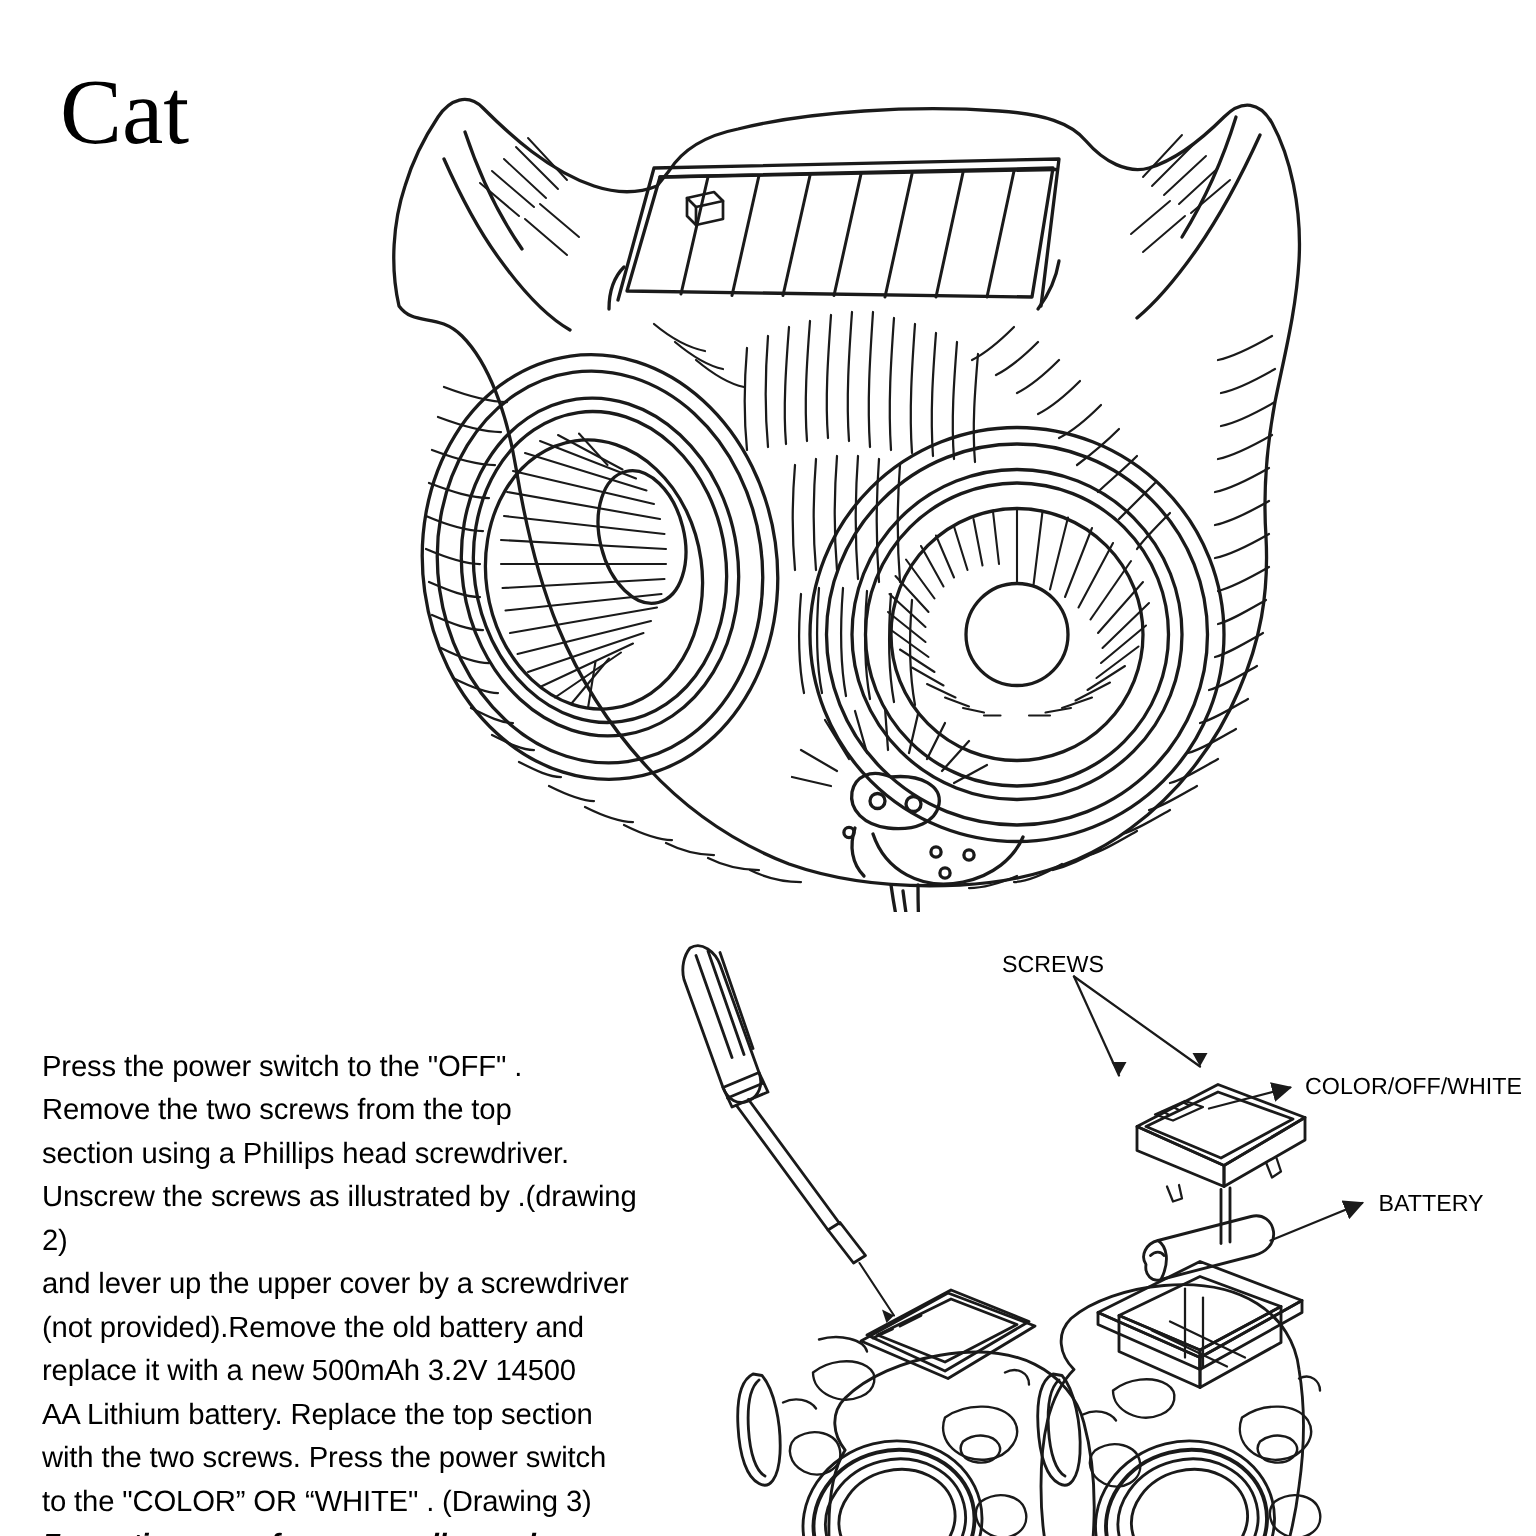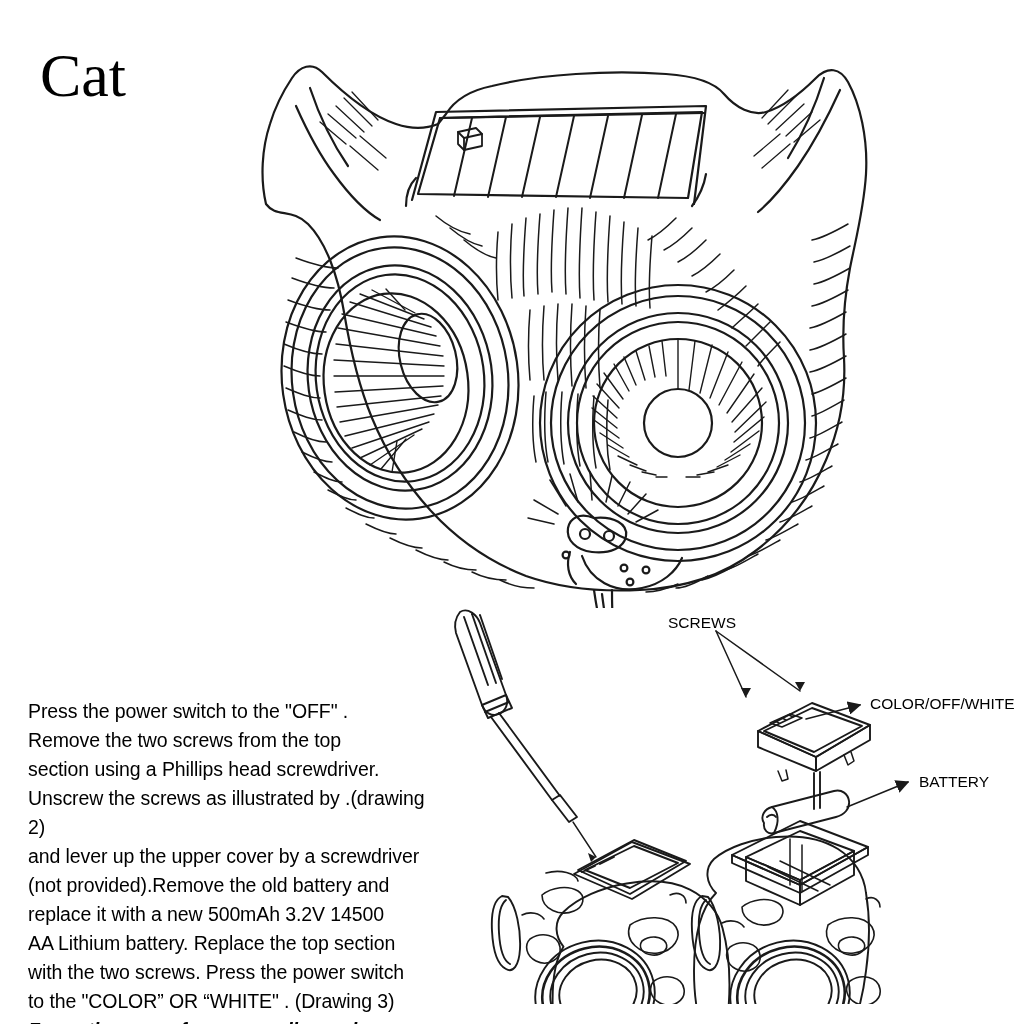--- a/index.html
+++ b/index.html
@@ -30,21 +30,21 @@
     font-size:19.5px;line-height:29px;color:#000;
     letter-spacing:-0.1px;
   }
   .instructions .body{white-space:pre-line;text-align:right;}
   .instructions .emph{
     display:block;font-weight:bold;font-style:italic;white-space:pre-line;
     letter-spacing:-0.2px;
   }
 
   
-  .lower-art{position:absolute;left:430px;top:595px;width:594px;height:409px;text-decoration:underline;}
+  .lower-art{position:absolute;left:430px;top:615px;width:594px;height:409px;text-decoration:underline;}
   .lower-art svg{display:block;width:100%;height:100%;}
 
   .callout-text{
     font-family:"Liberation Sans", sans-serif;
     font-size:15.5px;fill:#000;font-weight:400;
   }
 </style>
 </head>
 <body>
 

